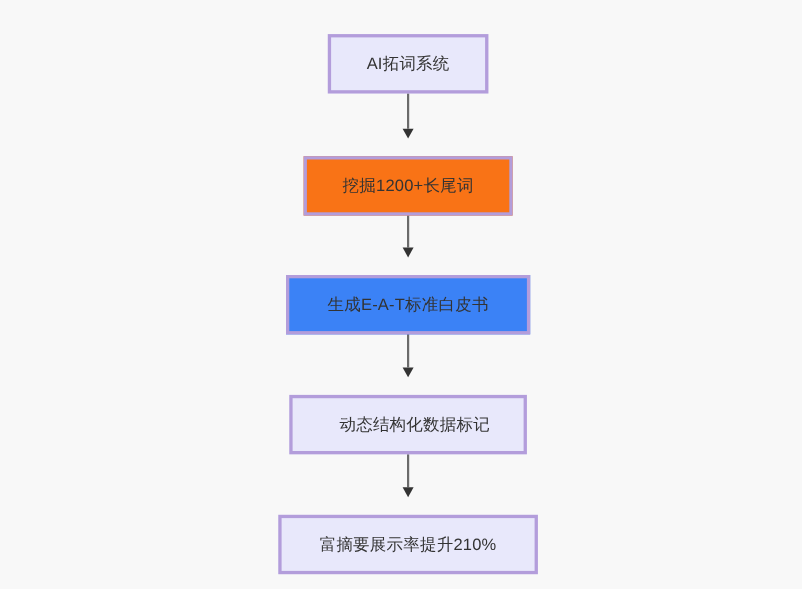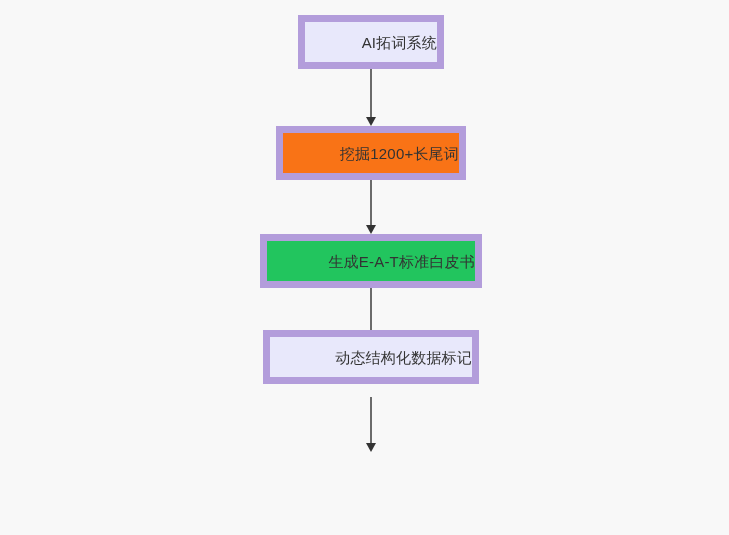--- a/index.html
+++ b/index.html
@@ -16,26 +16,27 @@
   #flowchart-canvas {
     position: relative;
     width: 729px;
     height: 535px;
   }
   .node {
     position: absolute;
     box-sizing: border-box;
     height: 54px;
     background: #e8e8fb;
-    border: 7px solid #701a75;
+    border: 3px solid #701a75;
     border-radius: 0px;
     display: flex;
     align-items: center;
-    justify-content: flex-end;
+    justify-content: center;
     transform: translateX(-50%);
+    margin-top: 16px;
   }
   .node-label {
     font-size: 15px;
     line-height: 1;
     color: #333333;
     white-space: nowrap;
     letter-spacing: 0.2px;
   }
   .edge {
     position: absolute;
@@ -82,20 +83,23 @@
     <div class="edge-line" style="height: 46px; background: rgb(107, 107, 107);"></div>
     <div class="edge-arrow" style="top: 46px; border-top-color: rgb(51, 51, 51);"></div>
   </div>
 
   <div class="node" id="node-0" style="left: 371px; top: 15px; width: 146px; height: 54px; background: rgb(232, 232, 251); border-color: rgb(179, 157, 219); color: rgb(51, 51, 51);">
     <span class="node-label">AI拓词系统</span>
   </div>
   <div class="node" id="node-1" style="left: 371px; top: 126px; width: 190px; height: 54px; background: #f97316; border-color: rgb(179, 157, 219); color: rgb(51, 51, 51);">
     <span class="node-label">挖掘1200+长尾词</span>
   </div>
-  <div class="node" id="node-2" style="left: 371px; top: 234px; width: 222px; height: 54px; background: #22c55e; border-color: rgb(179, 157, 219); color: rgb(51, 51, 51);">
+  <div class="node" id="node-2" style="left: 371px; top: 234px; width: 222px; height: 54px; background: #3b82f6; border-color: rgb(179, 157, 219); color: rgb(51, 51, 51);">
     <span class="node-label">生成E-A-T标准白皮书</span>
   </div>
-  <div class="node" id="node-3" style="left: 371px; top: 330px; width: 216px; height: 54px; background: rgb(232, 232, 251); border-color: rgb(179, 157, 219); color: rgb(51, 51, 51); padding-left: 12px;">
+  <div class="node" id="node-3" style="left: 371px; top: 343px; width: 216px; height: 54px; background: rgb(232, 232, 251); border-color: rgb(179, 157, 219); color: rgb(51, 51, 51); padding-left: 12px;">
     <span class="node-label">动态结构化数据标记</span>
+  </div>
+  <div class="node" id="node-4" style="left: 371px; top: 452px; width: 236px; height: 54px; background: rgb(232, 232, 251); border-color: rgb(179, 157, 219); color: rgb(51, 51, 51);">
+    <span class="node-label">富摘要展示率提升210%</span>
   </div>
 
 </div>
 
 </body></html>

